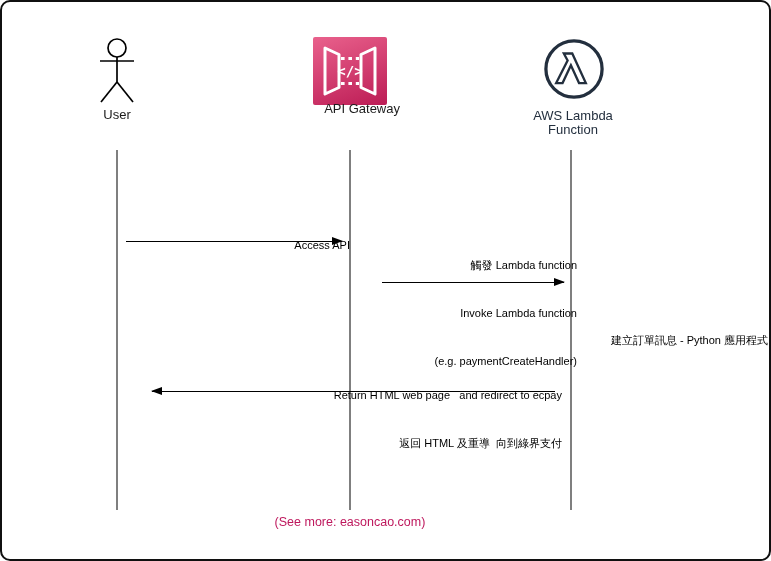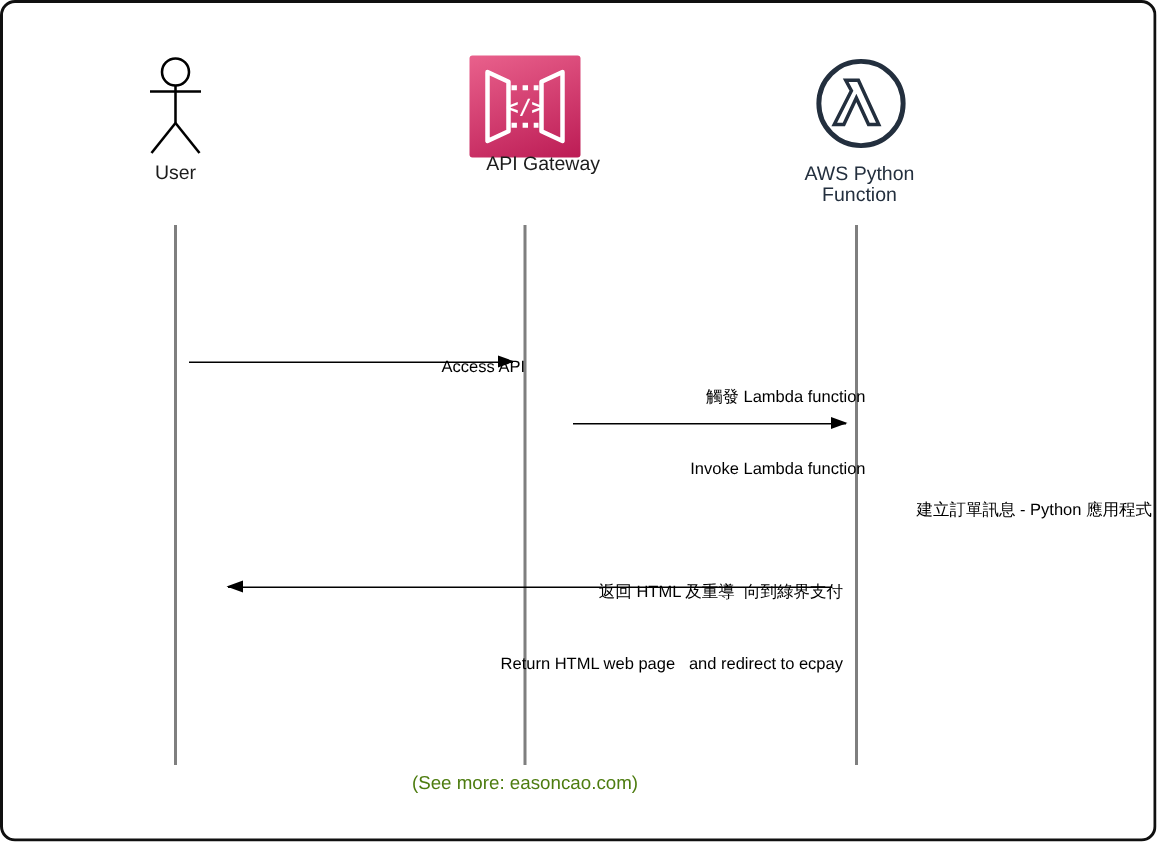--- a/index.html
+++ b/index.html
@@ -14,21 +14,21 @@
   .msg-label{position:absolute;text-align:right;font-size:11px;line-height:16px;white-space:pre;}
   .arrow{position:absolute;height:0;border-top:1.6px solid var(--arrow,#000);}
   .arrow .head{position:absolute;width:0;height:0;top:-5.5px;}
   .arrow .head.right{right:-1px;border-left:11px solid var(--arrow,#000);border-top:4.7px solid transparent;border-bottom:4.7px solid transparent;}
   .arrow .head.left{left:-1px;border-right:11px solid var(--arrow,#000);border-top:4.7px solid transparent;border-bottom:4.7px solid transparent;}
   .apigw-icon{
     position:absolute;left:311px;top:35px;width:74px;height:68px;border-radius:2px;
     background:linear-gradient(160deg, var(--api-gateway-gradient-start,#E9618C) 0%, var(--api-gateway-gradient-end,#BC1C55) 100%);
     display:flex;align-items:center;justify-content:center;
   }
-  .footer{position:absolute;left:233px;top:513px;width:230px;text-align:center;font-size:12.5px;color:#4d7c0f;}
+  .footer{position:absolute;left:233px;top:513px;width:230px;text-align:center;font-size:12.5px;color:#be185d;}
   svg{display:block;}
 </style>
 </head>
 <body>
 
 <div class="canvas">
 
   <div class="lifeline" style="left:114px;"></div>
   <div class="lifeline" style="left:347px;"></div>
   <div class="lifeline" style="left:568px;"></div>
@@ -51,46 +51,47 @@
       <text x="32" y="35" text-anchor="middle" fill="#fff" font-size="14" font-weight="bold" font-family="DejaVu Sans Mono, monospace">&lt;/&gt;</text>
     </svg>
   </div>
   <div class="actor-label" style="left:298px;top:100px;width:100px;text-align:right;">API Gateway</div>
 
   <svg style="position:absolute;left:541px;top:36px;" width="62" height="62" viewBox="0 0 64 64">
     <circle cx="32" cy="32" r="29" fill="none" stroke="#232F3E" stroke-width="3.4"></circle>
     <path d="M21.5,16 L30.2,16 L44.2,46.5 L37.2,46.5 L28.8,28.2 L20.2,46.5 L13.6,46.5 L25.4,23.2 Z" fill="none" stroke="#232F3E" stroke-width="2.4" stroke-linejoin="miter"></path>
   </svg>
   <div class="actor-label navy" style="left:521px;top:107px;width:100px;">
-    <div>AWS Python</div>
+    <div>AWS Lambda</div>
     <div>Function</div>
   </div>
 
   <div class="msg-label" style="left:118px;top:203px;width:230px;">
     <div>Access API</div>
   </div>
   <div class="arrow" style="left:124px;top:239px;width:216px;">
     <div class="head right"></div>
   </div>
 
   <div class="msg-label" style="left:365px;top:223px;width:210px;">
     <div>觸發 Lambda function</div>
     <div>Invoke Lambda function</div>
+    <div>(e.g. paymentCreateHandler)</div>
   </div>
   <div class="arrow" style="left:380px;top:280px;width:182px;">
     <div class="head right"></div>
   </div>
 
   <div class="msg-label" style="left:578px;top:297px;width:188px;line-height:16.5px;">
     <div>建立訂單訊息 - Python 應用程式</div>
   </div>
 
   <div class="msg-label" style="left:145px;top:353px;width:415px;">
+    <div>Return HTML web page   and redirect to ecpay</div>
     <div>返回 HTML 及重導  向到綠界支付</div>
-    <div>Return HTML web page   and redirect to ecpay</div>
   </div>
   <div class="arrow" style="left:150px;top:389px;width:403px;">
     <div class="head left"></div>
   </div>
 
   <div class="footer">(See more: easoncao.com)</div>
 
 </div>
 
 </body></html>

